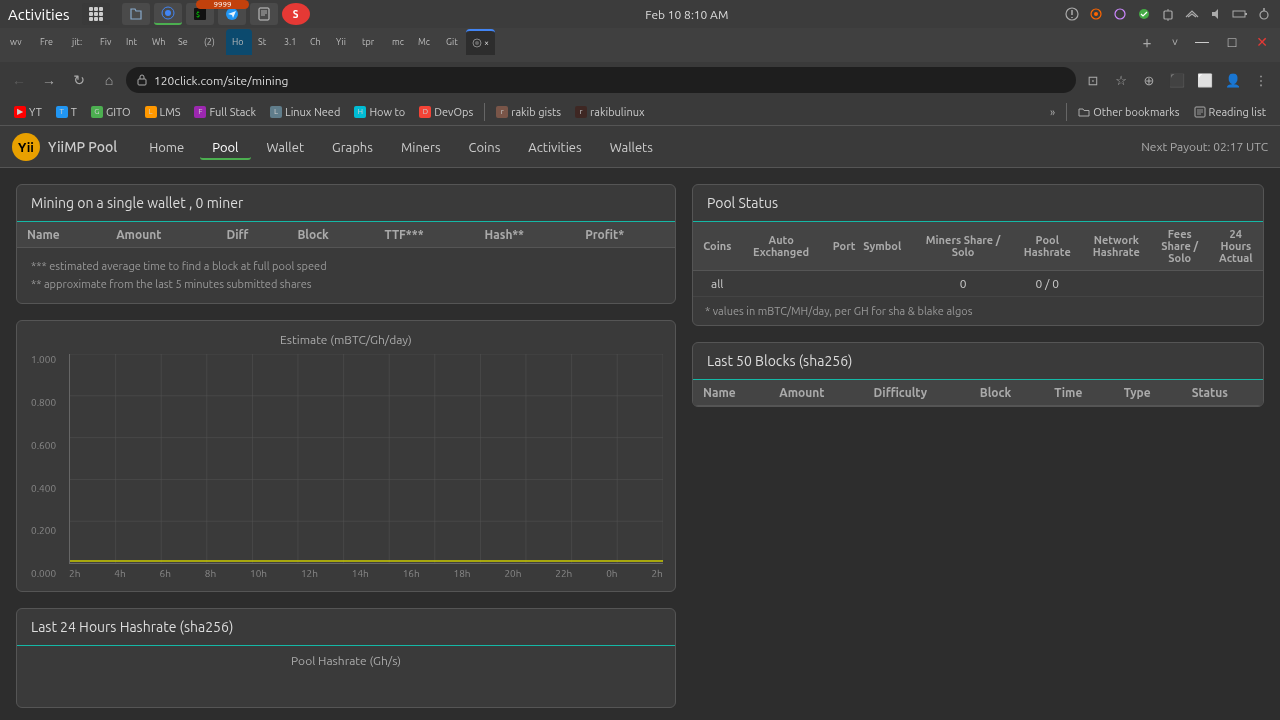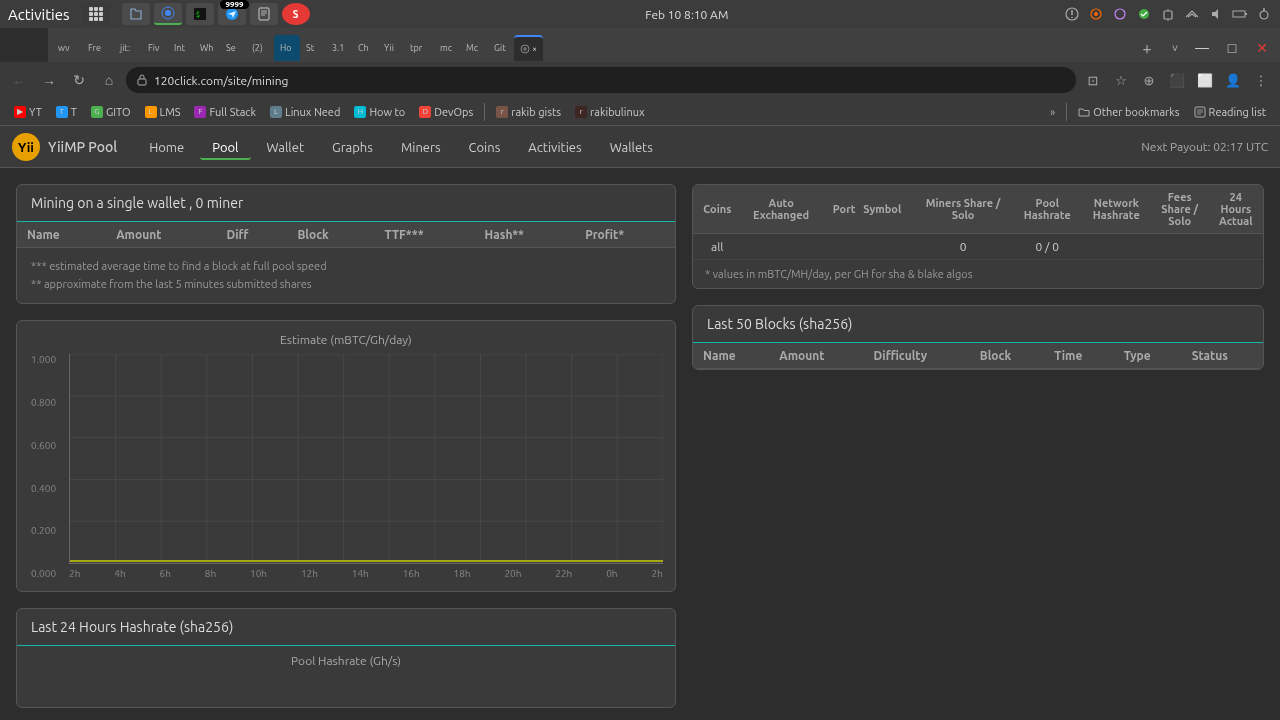--- a/index.html
+++ b/index.html
@@ -27,23 +27,22 @@
     .os-bar-left { display: flex; align-items: center; gap: 12px; }
     .os-bar-center { display: flex; align-items: center; gap: 6px; }
     .os-bar-right { display: flex; align-items: center; gap: 8px; }
     .os-activities { font-size: 15px; color: #fff; }
 
     
     .chrome-titlebar {
       height: 34px;
       background: #404040;
       display: flex;
-      align-items: flex-end;
+      align-items: flex-start;
       padding: 0 4px;
-      margin-left: 48px;
     }
     .chrome-controls { margin-left: auto; display: flex; gap: 2px; }
     .chrome-ctrl { width: 28px; height: 28px; display: flex; align-items: center; justify-content: center; cursor: pointer; border-radius: 4px; color: #ccc; font-size: 14px; }
 
     
     .nav-bar {
       height: 36px;
       background: #3a3a3a;
       display: flex;
       align-items: center;
@@ -253,21 +252,21 @@
         <svg width="14" height="14" viewBox="0 0 14 14">
             <rect x="1" y="1" width="12" height="12" fill="#111" rx="1"></rect>
             <text x="3" y="10" fill="#00ff00" font-size="7">$</text>
           </svg>
       </div>
       <div style="width:28px;height:22px;background:#4a4a4a;border-radius:3px;display:flex;align-items:center;justify-content:center;cursor:pointer;position:relative;">
         <svg width="14" height="14" viewBox="0 0 14 14">
             <circle cx="7" cy="7" r="6" fill="#2196F3"></circle>
             <path d="M3 7 L11 4 L8 11 L7 8 Z" fill="#fff" opacity="0.9"></path>
           </svg>
-        <span style="position:absolute;top:-3px;right:-3px;background:#000000;color:#fff;border-radius:8px;padding:0 5px;font-size:8px;font-weight:bold;">9999</span>
+        <span style="position:absolute;top:-3px;right:-3px;background:#c2410c;color:#fff;border-radius:8px;padding:0 17px;font-size:8px;font-weight:normal;">9999</span>
       </div>
       <div style="width:28px;height:22px;background:#4a4a4a;border-radius:3px;display:flex;align-items:center;justify-content:center;cursor:pointer;">
         <svg width="14" height="14" viewBox="0 0 14 14">
             <rect x="2" y="1" width="10" height="12" fill="none" stroke="#ccc" stroke-width="1" rx="1"></rect>
             <line x1="4" y1="4" x2="10" y2="4" stroke="#ccc" stroke-width="0.8"></line>
             <line x1="4" y1="6" x2="10" y2="6" stroke="#ccc" stroke-width="0.8"></line>
             <line x1="4" y1="8" x2="8" y2="8" stroke="#ccc" stroke-width="0.8"></line>
           </svg>
       </div>
       <div style="width:28px;height:22px;background:#e53935;border-radius:50%;display:flex;align-items:center;justify-content:center;cursor:pointer;">
@@ -588,20 +587,21 @@
         <div class="chart-container" style="padding:8px 12px;">
           <div class="chart-title">Pool Hashrate (Gh/s)</div>
 
         </div>
       </div>
     </div>
 
     <div class="right-panel">
 
       <div class="card">
+        <div class="card-header">Pool Status</div>
         <table class="pool-table">
           <thead>
             <tr>
               <th>Coins</th>
               <th>Auto<br>Exchanged</th>
               <th>Port &nbsp; Symbol</th>
               <th>Miners Share /<br>Solo</th>
               <th>Pool<br>Hashrate</th>
               <th>Network<br>Hashrate</th>
               <th>Fees<br>Share /<br>Solo</th>

